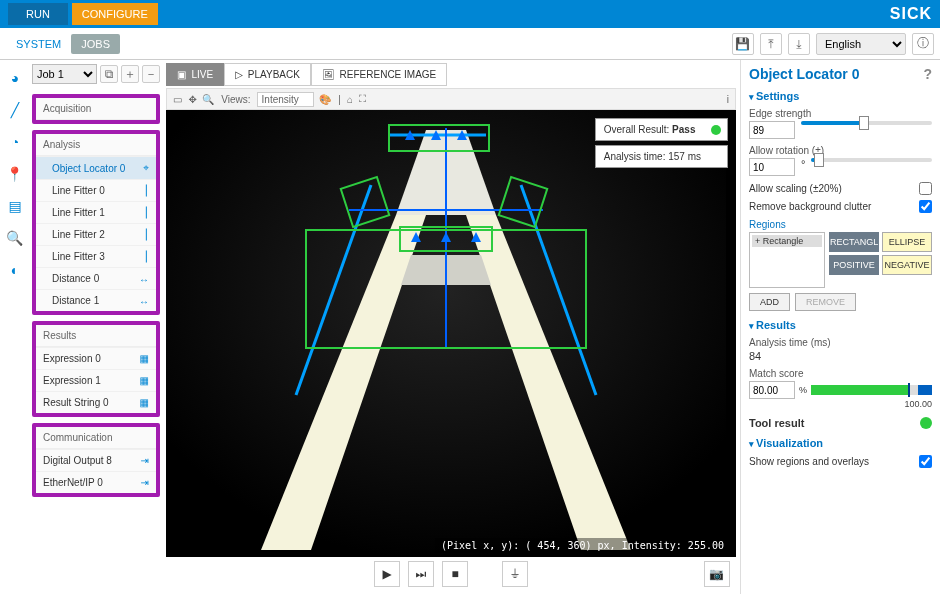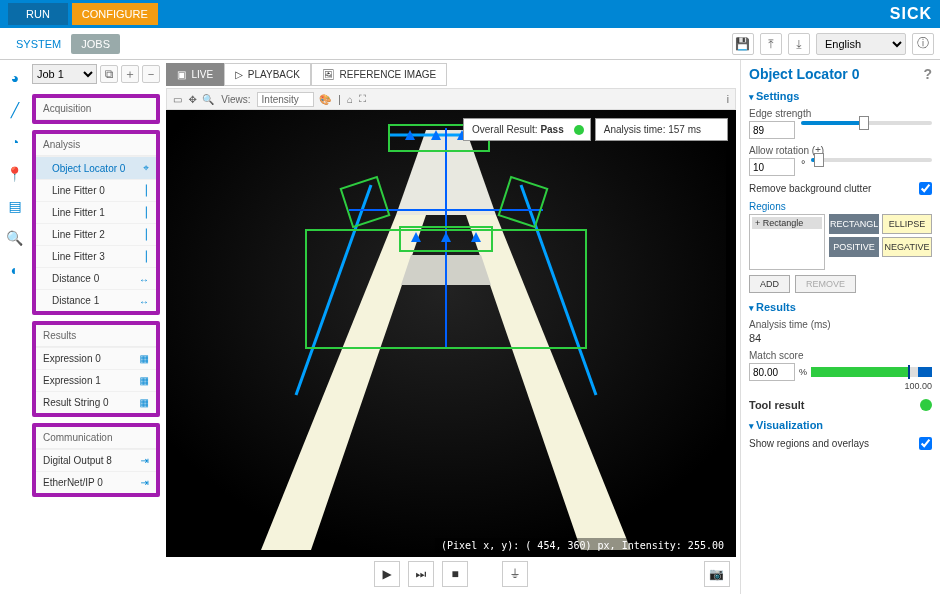--- a/index.html
+++ b/index.html
@@ -28,21 +28,21 @@
 .grow:first-of-type{border-top:none}
 .grow.sub{padding-left:16px}
 .grow.sel{background:#d9e8f3;color:#0073c0}
 .gicon{color:#0086d4;font-size:10px}
 .view{flex:1;display:flex;flex-direction:column;padding:3px 4px}
 .vtabs{display:flex;gap:0;margin-bottom:2px}
 .vtab{border:1px solid #ccc;padding:5px 10px;font-size:10px;display:flex;align-items:center;gap:5px;cursor:pointer;background:#fff}
 .vtab.active{background:#888;color:#fff;border-color:#888}
 .toolbar{height:22px;background:#f3f3f3;border:1px solid #ddd;display:flex;align-items:center;gap:6px;padding:0 6px;font-size:10px;color:#666}
 .imgwrap{flex:1;background:#000;position:relative;overflow:hidden}
-.statusbox{position:absolute;right:8px;top:8px;display:flex;flex-direction:row;gap:4px}
+.statusbox{position:absolute;right:8px;top:8px;display:flex;flex-direction:column;gap:4px}
 .sbox{background:#fff;border:1px solid #999;padding:5px 26px 5px 8px;font-size:10px;position:relative;white-space:nowrap}
 .sdot{position:absolute;right:6px;top:50%;transform:translateY(-50%);width:10px;height:10px;border-radius:50%;background:#2ecc40}
 .coordbar{position:absolute;right:6px;bottom:4px;color:#fff;font-family:monospace;font-size:10px;background:rgba(0,0,0,.4);padding:2px 6px}
 .ctrlrow{height:34px;display:flex;align-items:center;justify-content:center;gap:8px;padding:4px 0;position:relative}
 .ctrlbtn{width:26px;height:26px;border:1px solid #ccc;display:flex;align-items:center;justify-content:center;cursor:pointer;background:#fff;font-size:12px}
 .camsnap{position:absolute;right:6px}
 .rside{width:200px;border-left:1px solid #ddd;padding:6px 8px;overflow-y:auto}
 .ttl{color:#0073c0;font-size:14px;font-weight:bold;margin-bottom:6px;display:flex;justify-content:space-between;align-items:center}
 .sect{color:#0073c0;font-size:11px;font-weight:bold;margin:8px 0 6px;cursor:pointer}
 .sect::before{content:"▾ ";font-size:9px}
@@ -277,20 +277,24 @@
     <div class="fld">Allow rotation (±)</div>
     <div class="row">
       <input class="ninput" value="10" style="">
       <span>°</span>
       <div class="slider">
           <div class="fill" style="width:6%"></div>
           <div class="knob" style="left:6%"></div>
         </div>
     </div>
     <div class="chk">
+        <span>Allow scaling (±20%)</span>
+        <input type="checkbox" style="">
+      </div>
+    <div class="chk">
         <span>Remove background clutter</span>
         <input type="checkbox" checked="" style="">
       </div>
 
     <div class="fld" style="color:#0073c0;font-weight:normal;margin-top:6px">Regions</div>
     <div class="reglist">
       <div class="regbox">
           <div class="regitem">+ Rectangle</div>
         </div>
       <div class="btncol">

